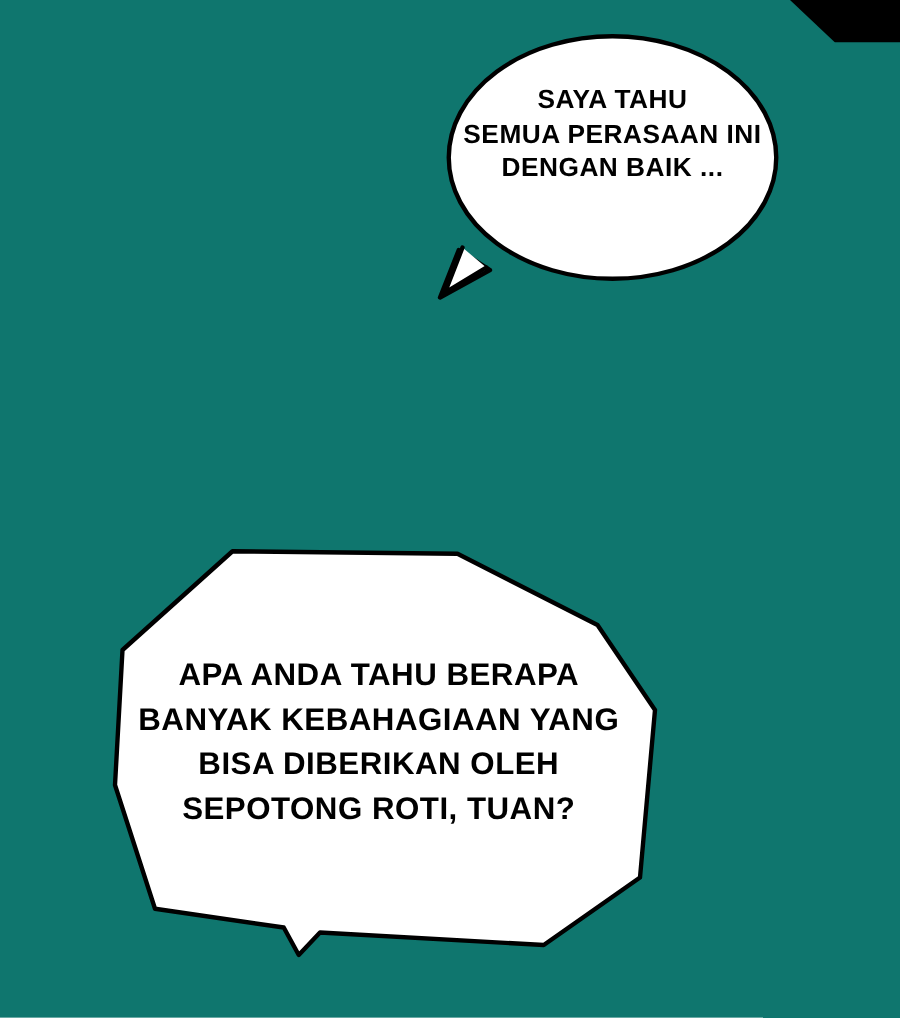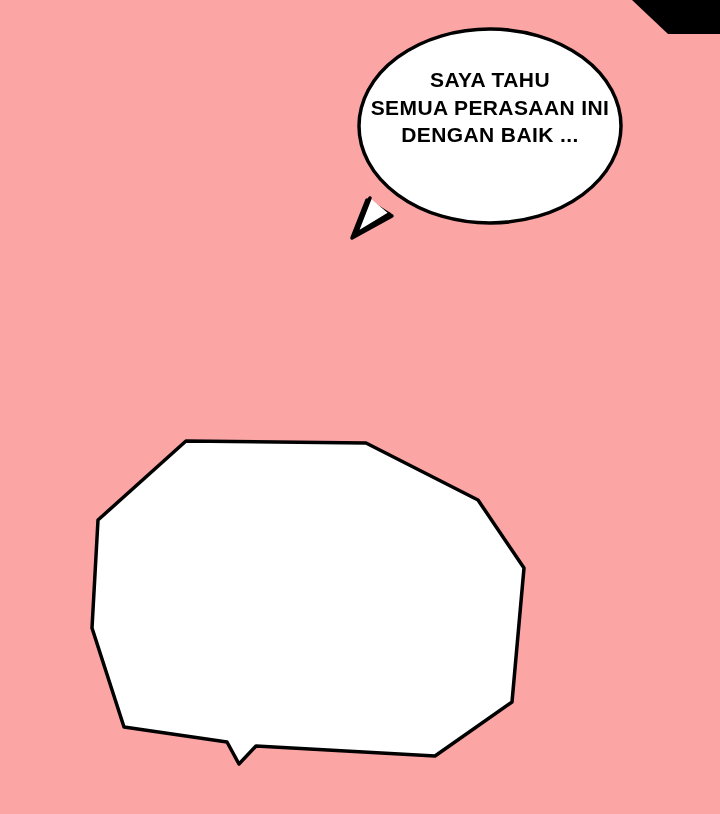--- a/index.html
+++ b/index.html
@@ -14,21 +14,21 @@
     overflow: hidden;
     font-family: "Liberation Sans", sans-serif;
   }
 
   .page {
     position: absolute;
     top: 0;
     left: 0;
     width: 720px;
     height: 814px;
-    background: #fca5a5;
+    background: #0f766e;
   }
 
   
   .corner-wedge {
     position: absolute;
     top: 0;
     right: 0;
     width: 120px;
     height: 34px;
     pointer-events: none;
@@ -100,14 +100,18 @@
                L92,628
                L98,520
                Z" fill="#ffffff" stroke="#000000" stroke-width="3.5" stroke-linejoin="round"></path>
     </g>
   </svg>
 
   <div class="bubble-text" id="bubble-one-text">SAYA TAHU
 SEMUA PERASAAN INI
 DENGAN BAIK ...</div>
 
+  <div class="bubble-text" id="bubble-two-text">APA ANDA TAHU BERAPA
+BANYAK KEBAHAGIAAN YANG
+BISA DIBERIKAN OLEH
+SEPOTONG ROTI, TUAN?</div>
 
 </div>
 
 </body></html>

